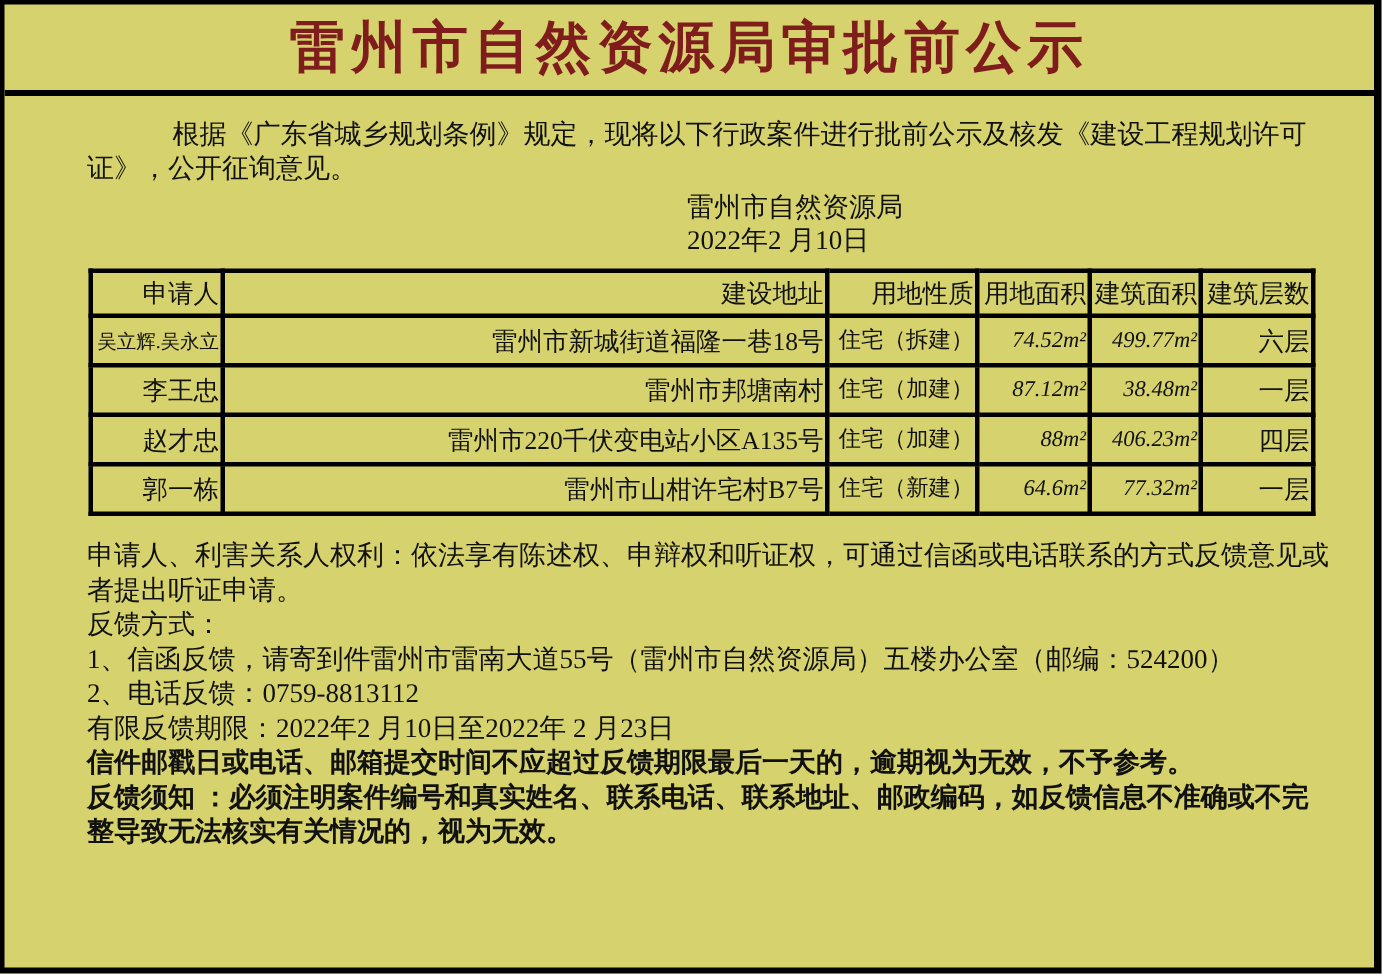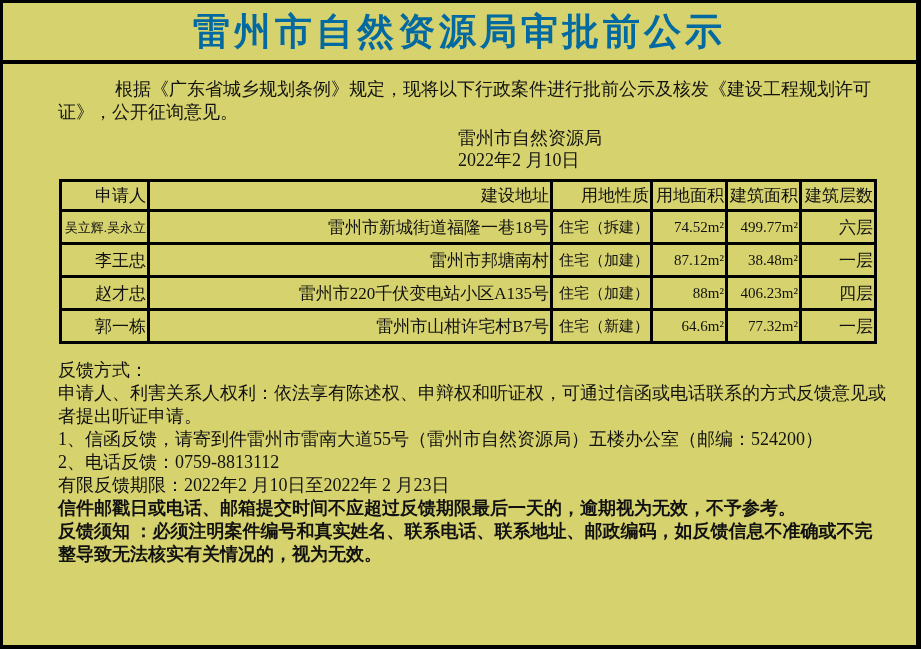--- a/index.html
+++ b/index.html
@@ -18,21 +18,21 @@
   .title-bar {
     height: 57px;
     border-bottom: 4px solid #000;
     display: flex; align-items: center; justify-content: center;
   }
   .title-text {
     font-family: Liberation Serif, serif;
     font-weight: bold;
     font-size: 37px;
     letter-spacing: 4px;
-    color: #0369a1;
+    color: #7f1d1d;
     white-space: nowrap;
   }
   .content {
     padding: 14px 30px 0 55px;
     font-size: 18px;
     line-height: 23px;
   }
   .intro { margin: 0; text-indent: 57px; }
   .signature {
     width: 300px;
@@ -55,21 +55,21 @@
     padding: 0 1px;
     white-space: nowrap;
     overflow: hidden;
     font-weight: normal;
     margin-top: 20px;
   }
   .notice-table th { height: 27px; font-size: 17px; }
   .notice-table td { height: 30px; font-size: 17px; }
   .notice-table td.xs  { font-size: 13px; }
   .notice-table td.use { font-size: 15px; }
-  .notice-table td.num { font-size: 15px; }
+  .notice-table td.num { font-size: 15px; font-style: italic; }
 
   .notice { margin-top: 15px; }
   .notice p { margin: 0; line-height: 23px; }
   .notice p.bold { font-weight: bold; }
 </style>
 </head>
 <body>
 
 <div class="page">
 
@@ -135,22 +135,22 @@
           <td>雷州市山柑许宅村B7号</td>
           <td class="use">住宅（新建）</td>
           <td class="num">64.6m²</td>
           <td class="num">77.32m²</td>
           <td>一层</td>
         </tr>
       </tbody>
     </table>
 
     <div class="notice">
+      <p>申请人、利害关系人权利：依法享有陈述权、申辩权和听证权，可通过信函或电话联系的方式反馈意见或者提出听证申请。</p>
       <p>反馈方式：</p>
-      <p>申请人、利害关系人权利：依法享有陈述权、申辩权和听证权，可通过信函或电话联系的方式反馈意见或者提出听证申请。</p>
       <p>1、信函反馈，请寄到件雷州市雷南大道55号（雷州市自然资源局）五楼办公室（邮编：524200）</p>
       <p>2、电话反馈：0759-8813112</p>
       <p>有限反馈期限：2022年2 月10日至2022年 2 月23日</p>
       <p class="bold">信件邮戳日或电话、邮箱提交时间不应超过反馈期限最后一天的，逾期视为无效，不予参考。</p>
       <p class="bold">反馈须知 ：必须注明案件编号和真实姓名、联系电话、联系地址、邮政编码，如反馈信息不准确或不完整导致无法核实有关情况的，视为无效。</p>
     </div>
 
   </div>
 </div>
 

